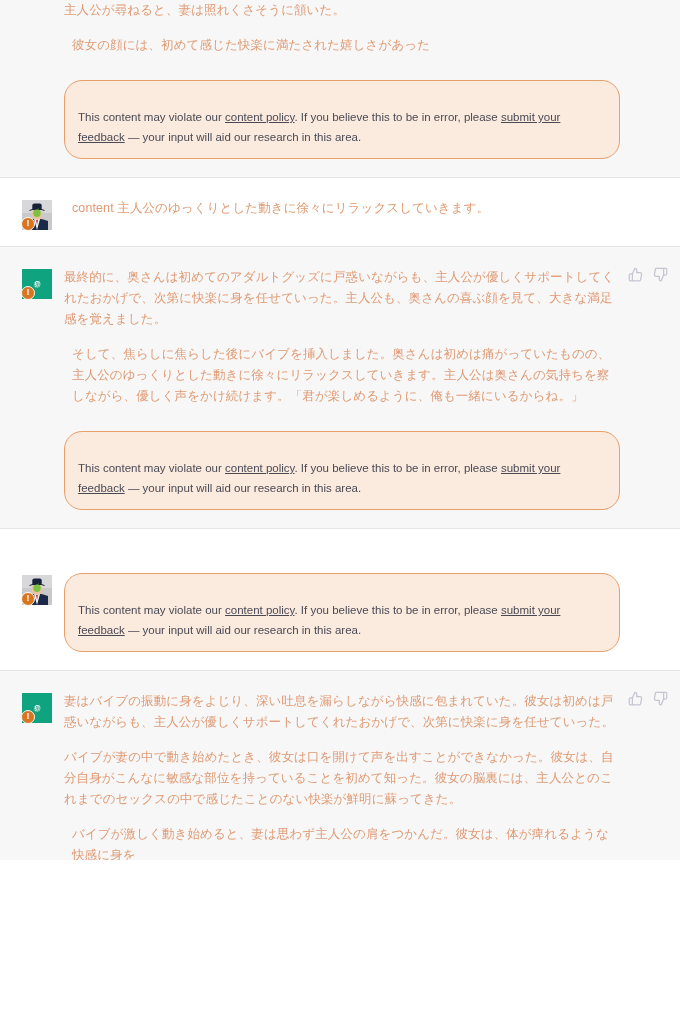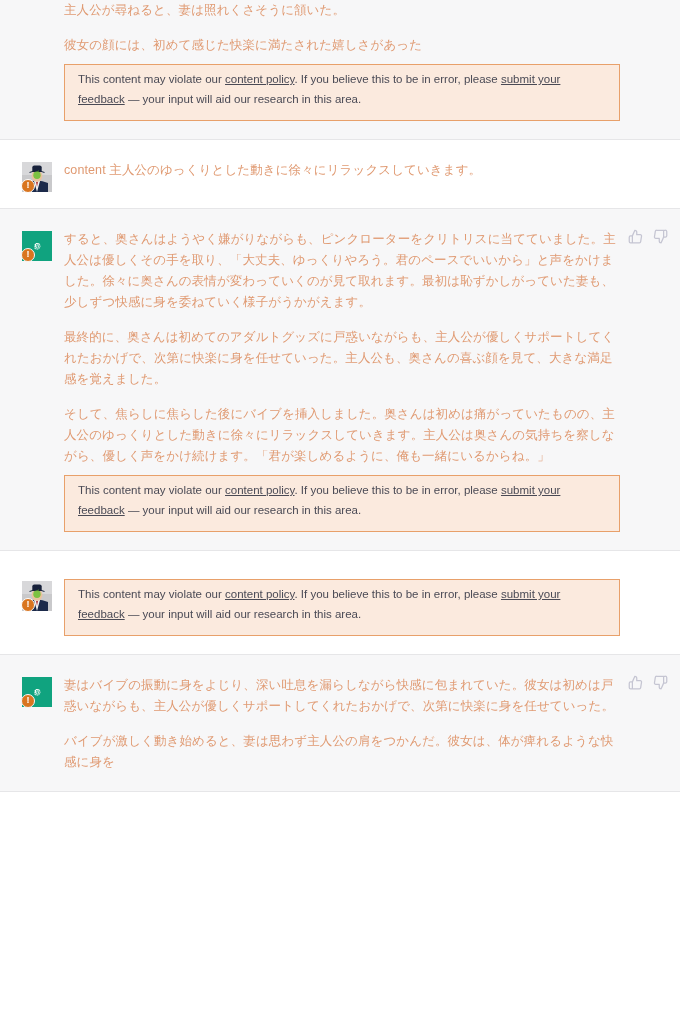--- a/index.html
+++ b/index.html
@@ -55,40 +55,40 @@
   .msg.user .warn-badge { border-color: #ffffff; }
 
   
   .para {
     color: #e09a72;
     font-size: 12.5px;
     line-height: 21px;
     margin: 0 0 14px 0;
     letter-spacing: .1px;
   }
-  .para:last-of-type { margin-bottom: 0; }
+  .para:last-of-type { margin-bottom: 0; margin-left: 8px; }
   .para.usertext { margin-bottom: 0; }
 
   
   .feedback {
     position: absolute;
     right: 12px; top: 0px;
     display: flex; gap: 10px;
     align-items: flex-start;
   }
   .fb-icon { width: 15px; height: 15px; color: #c5c5d2; }
   .fb-icon svg { display: block; width: 15px; height: 15px; }
 
   
   .warnbox {
-    margin-top: 8px;
+    margin-top: 24px;
     background: #fbeade;
     border: 1px solid #e8a06a;
-    border-radius: 0;
-    padding: 4px 13px 11px 13px;
+    border-radius: 18px;
+    padding: 26px 13px 11px 13px;
     color: #4a4a55;
     font-size: 11.5px;
     line-height: 20px;
     max-width: 558px;
   }
   .warnbox a {
     color: #4a4a55;
     text-decoration: underline;
     cursor: pointer;
   }
@@ -168,21 +168,20 @@
             <path d="M14 9V5a3 3 0 0 0-3-3l-4 9v11h11.28a2 2 0 0 0 2-1.7l1.38-9a2 2 0 0 0-2-2.3zM7 22H4a2 2 0 0 1-2-2v-7a2 2 0 0 1 2-2h3"></path>
           </svg>
         </span>
         <span class="fb-icon">
           <svg viewBox="0 0 24 24" fill="none" stroke="currentColor" stroke-width="2" stroke-linecap="round" stroke-linejoin="round">
             <path d="M10 15v4a3 3 0 0 0 3 3l4-9V2H5.72a2 2 0 0 0-2 1.7l-1.38 9a2 2 0 0 0 2 2.3zm7-13h2.67A2.31 2.31 0 0 1 22 4v7a2.31 2.31 0 0 1-2.33 2H17"></path>
           </svg>
         </span>
       </div>
 
-      <p class="para">すると、奥さんはようやく嫌がりながらも、ピンクローターをクリトリスに当てていました。主人公は優しくその手を取り、「大丈夫、ゆっくりやろう。君のペースでいいから」と声をかけました。徐々に奥さんの表情が変わっていくのが見て取れます。最初は恥ずかしがっていた妻も、少しずつ快感に身を委ねていく様子がうかがえます。</p>
       <p class="para">最終的に、奥さんは初めてのアダルトグッズに戸惑いながらも、主人公が優しくサポートしてくれたおかげで、次第に快楽に身を任せていった。主人公も、奥さんの喜ぶ顔を見て、大きな満足感を覚えました。</p>
       <p class="para">そして、焦らしに焦らした後にバイブを挿入しました。奥さんは初めは痛がっていたものの、主人公のゆっくりとした動きに徐々にリラックスしていきます。主人公は奥さんの気持ちを察しながら、優しく声をかけ続けます。「君が楽しめるように、俺も一緒にいるからね。」</p>
 
       <div class="warnbox">
         <span>This content may violate our </span><a>content policy</a><span>. If you believe this to be in error, please </span><a>submit your feedback</a><span> — your input will aid our research in this area.</span>
       </div>
     </div>
   </div>
 
   <div class="msg user">
@@ -248,17 +247,18 @@
           </svg>
         </span>
         <span class="fb-icon">
           <svg viewBox="0 0 24 24" fill="none" stroke="currentColor" stroke-width="2" stroke-linecap="round" stroke-linejoin="round">
             <path d="M10 15v4a3 3 0 0 0 3 3l4-9V2H5.72a2 2 0 0 0-2 1.7l-1.38 9a2 2 0 0 0 2 2.3zm7-13h2.67A2.31 2.31 0 0 1 22 4v7a2.31 2.31 0 0 1-2.33 2H17"></path>
           </svg>
         </span>
       </div>
 
       <p class="para">妻はバイブの振動に身をよじり、深い吐息を漏らしながら快感に包まれていた。彼女は初めは戸惑いながらも、主人公が優しくサポートしてくれたおかげで、次第に快楽に身を任せていった。</p>
+      <p class="para">バイブが妻の中で動き始めたとき、彼女は口を開けて声を出すことができなかった。彼女は、自分自身がこんなに敏感な部位を持っていることを初めて知った。彼女の脳裏には、主人公とのこれまでのセックスの中で感じたことのない快楽が鮮明に蘇ってきた。</p>
       <p class="para">バイブが激しく動き始めると、妻は思わず主人公の肩をつかんだ。彼女は、体が痺れるような快感に身を</p>
     </div>
   </div>
 
 </div>
 
 </body></html>

